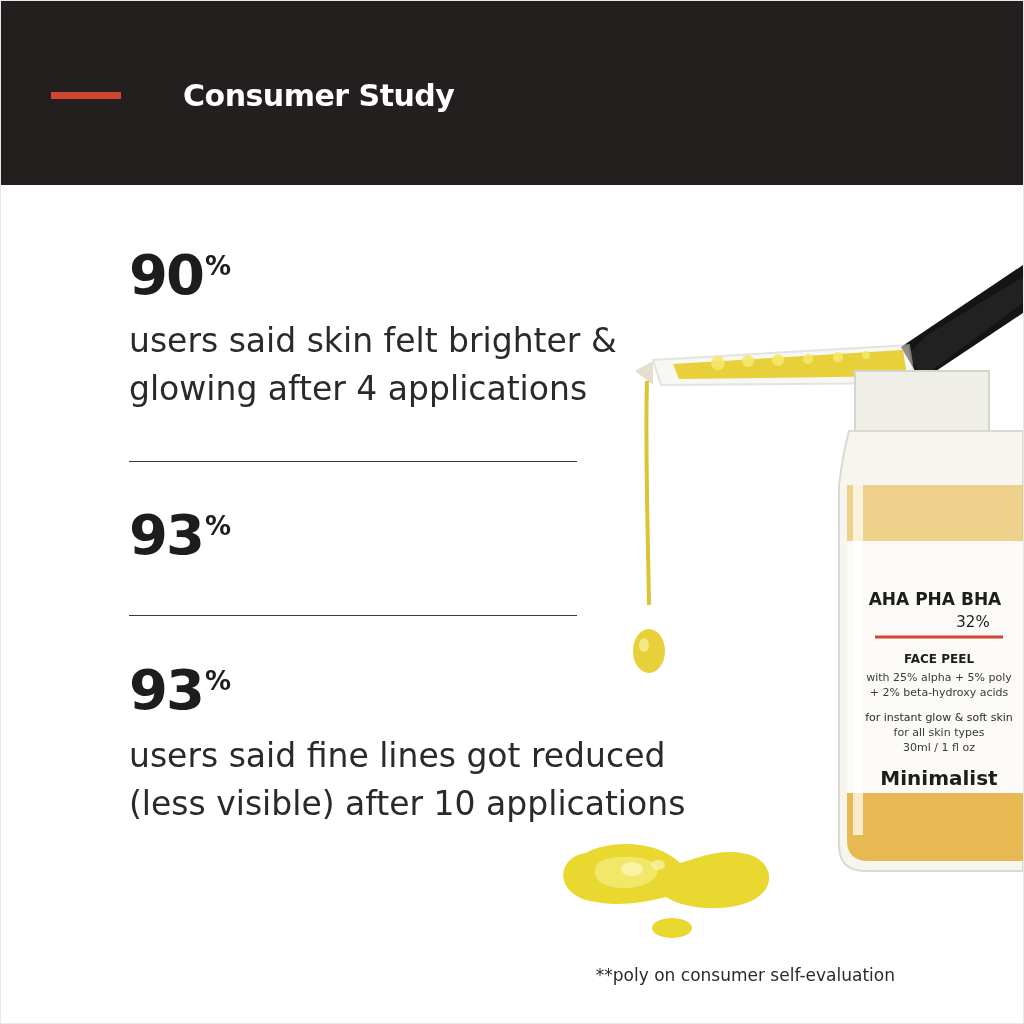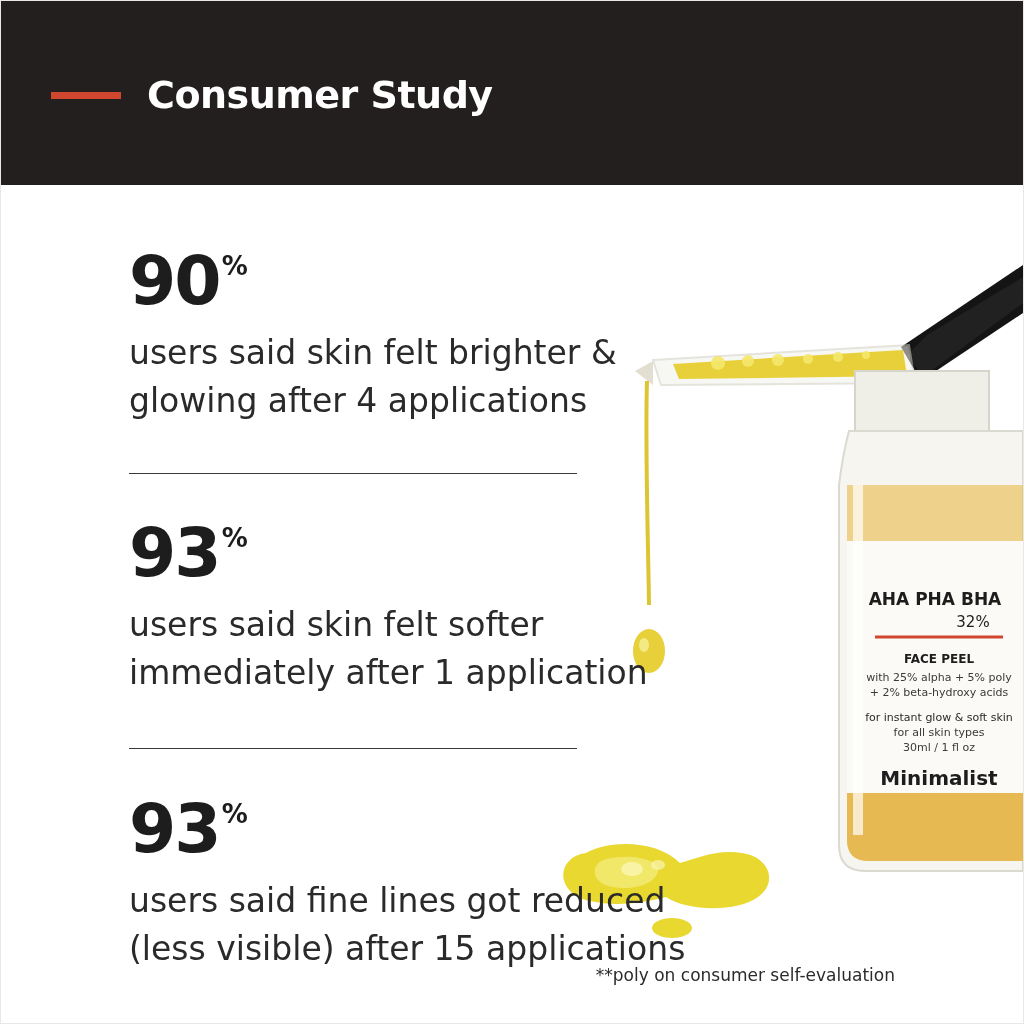--- a/index.html
+++ b/index.html
@@ -33,40 +33,41 @@
     margin-top: 4px;
   }
   .header-rule {
     width: 70px; height: 7px;
     background: #d1462f;
     margin-right: 26px;
   }
   .header-title {
     color: #ffffff;
     font-family: "DejaVu Sans", sans-serif;
-    font-size: 38px;
+    font-size: 30px;
     font-weight: bold;
     letter-spacing: -0.5px;
+    margin-left: 36px;
   }
 
   
   .stats {
     position: absolute;
     left: 0; top: 184px;
     width: 1024px;
     padding-left: 128px;
   }
   .stat-block { position: relative; }
   .stat-number-row {
     display: flex;
     align-items: flex-start;
   }
   .stat-number {
     font-family: "DejaVu Sans", sans-serif;
-    font-size: 68px;
+    font-size: 56px;
     font-weight: bold;
     color: #1d1d1d;
     letter-spacing: -2px;
     line-height: 1;
   }
   .stat-percent {
     font-family: "DejaVu Sans", sans-serif;
     font-size: 26px;
     font-weight: bold;
     color: #1d1d1d;
@@ -197,30 +198,29 @@
       <div class="stat-text">users said skin felt brighter &amp; glowing after 4 applications</div>
     </div>
 
     <div class="divider" id="divider-1"></div>
 
     <div class="stat-block" id="stat-2">
       <div class="stat-number-row">
         <span class="stat-number">93</span>
         <span class="stat-percent">%</span>
       </div>
-      <div class="stat-text">users said skin felt softer immediately after 1 application</div>
     </div>
 
     <div class="divider" id="divider-2"></div>
 
     <div class="stat-block" id="stat-3">
       <div class="stat-number-row">
         <span class="stat-number">93</span>
         <span class="stat-percent">%</span>
       </div>
-      <div class="stat-text">users said fine lines got reduced (less visible) after 15 applications</div>
+      <div class="stat-text">users said fine lines got reduced (less visible) after 10 applications</div>
     </div>
 
   </div>
 
   <div class="footnote">**poly on consumer self-evaluation</div>
 
 </div>
 
 </body></html>

